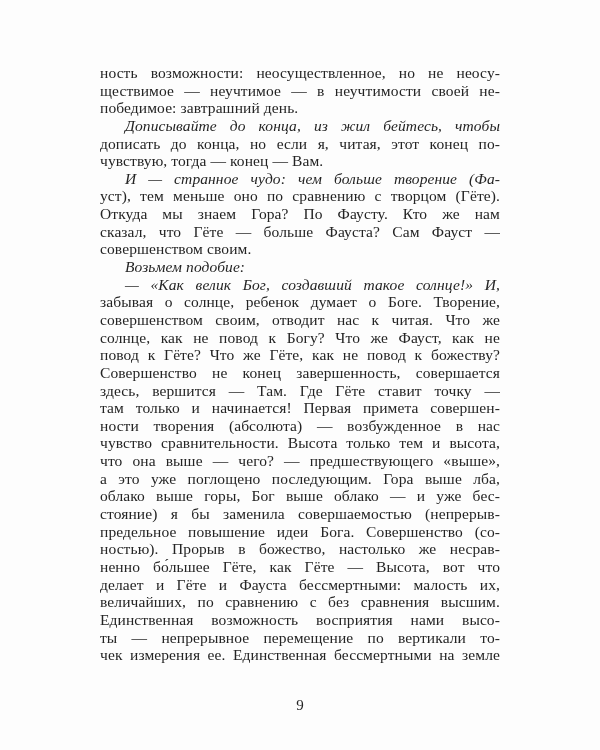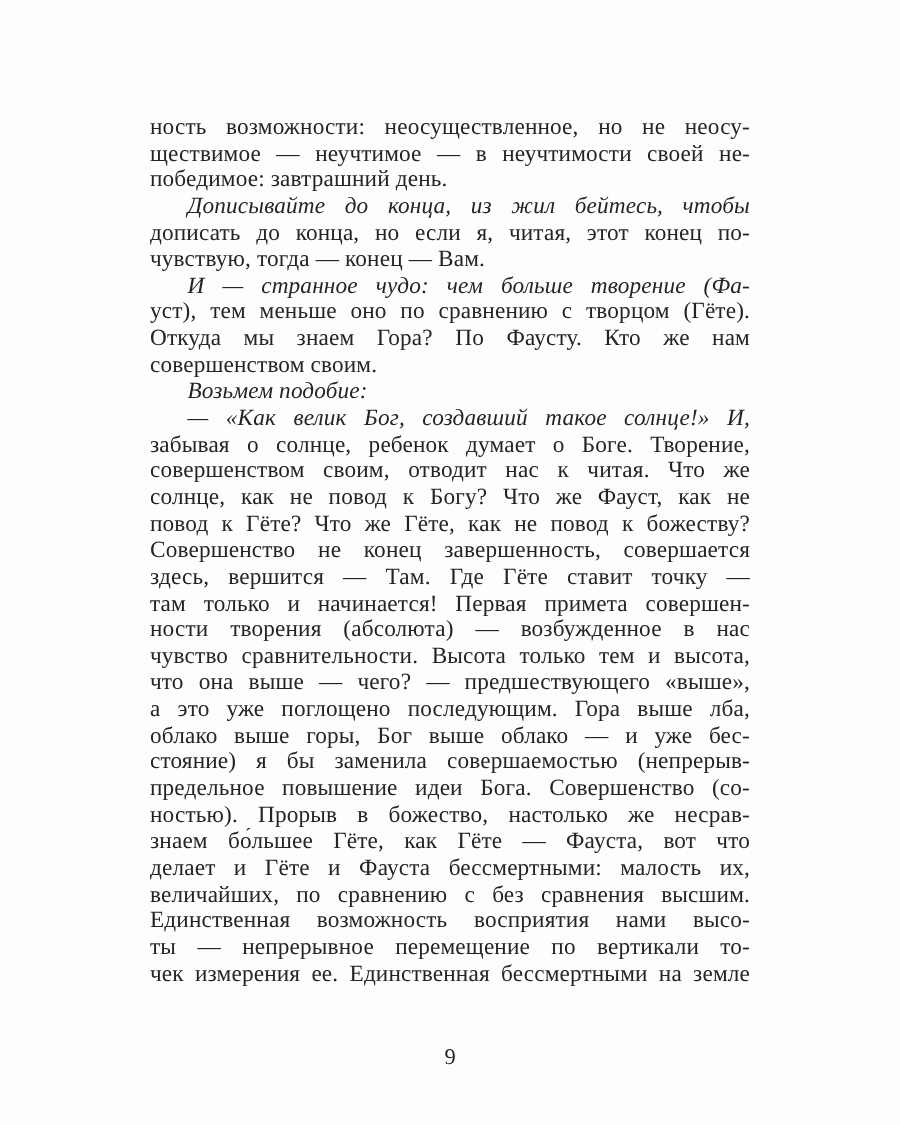--- a/index.html
+++ b/index.html
@@ -10,21 +10,21 @@
     position: relative;
     width: 600px;
     height: 750px;
     background: #fdfdfd;
     overflow: hidden;
     font-family: "Liberation Serif", "DejaVu Serif", serif;
     color: #242424;
   }
   .text-block {
     position: absolute;
-    top: 76px;
+    top: 64px;
     left: 100px;
     width: 400px;
   }
   .line {
     font-size: 15.5px;
     line-height: 17.65px;
     height: 17.65px;
     overflow: hidden;
     text-align: justify;
     text-align-last: justify;
@@ -55,39 +55,40 @@
   <div class="text-block">
       <div class="line">ность возможности: неосуществленное, но не неосу-</div>
       <div class="line">ществимое — неучтимое — в неучтимости своей не-</div>
       <div class="line end">победимое: завтрашний день.</div>
       <div class="line indent">Дописывайте до конца, из жил бейтесь, чтобы</div>
       <div class="line">дописать до конца, но если я, читая, этот конец по-</div>
       <div class="line end">чувствую, тогда — конец — Вам.</div>
       <div class="line indent">И — странное чудо: чем больше творение (Фа-</div>
       <div class="line">уст), тем меньше оно по сравнению с творцом (Гёте).</div>
       <div class="line">Откуда мы знаем Гора? По Фаусту. Кто же нам</div>
+      <div class="line">сказал, что Гёте — больше Фауста? Сам Фауст —</div>
       <div class="line end">совершенством своим.</div>
       <div class="line indent end">Возьмем подобие:</div>
       <div class="line indent">— «Как велик Бог, создавший такое солнце!» И,</div>
       <div class="line">забывая о солнце, ребенок думает о Боге. Творение,</div>
       <div class="line">совершенством своим, отводит нас к читая. Что же</div>
       <div class="line">солнце, как не повод к Богу? Что же Фауст, как не</div>
       <div class="line">повод к Гёте? Что же Гёте, как не повод к божеству?</div>
       <div class="line">Совершенство не конец завершенность, совершается</div>
       <div class="line">здесь, вершится — Там. Где Гёте ставит точку —</div>
       <div class="line">там только и начинается! Первая примета совершен-</div>
       <div class="line">ности творения (абсолюта) — возбужденное в нас</div>
       <div class="line">чувство сравнительности. Высота только тем и высота,</div>
       <div class="line">что она выше — чего? — предшествующего «выше»,</div>
       <div class="line">а это уже поглощено последующим. Гора выше лба,</div>
       <div class="line">облако выше горы, Бог выше облако — и уже бес-</div>
       <div class="line">стояние) я бы заменила совершаемостью (непрерыв-</div>
       <div class="line">предельное повышение идеи Бога. Совершенство (со-</div>
       <div class="line">ностью). Прорыв в божество, настолько же несрав-</div>
-      <div class="line">знаем бо́льшее Гёте, как Гёте — Фауста, вот что</div>
+      <div class="line">ненно бо́льшее Гёте, как Гёте — Высота, вот что</div>
       <div class="line">делает и Гёте и Фауста бессмертными: малость их,</div>
       <div class="line">величайших, по сравнению с без сравнения высшим.</div>
       <div class="line">Единственная возможность восприятия нами высо-</div>
       <div class="line">ты — непрерывное перемещение по вертикали то-</div>
       <div class="line">чек измерения ее. Единственная бессмертными на земле</div>
     </div>
   <div class="page-number">9</div>
 </div>
 
 </body></html>

